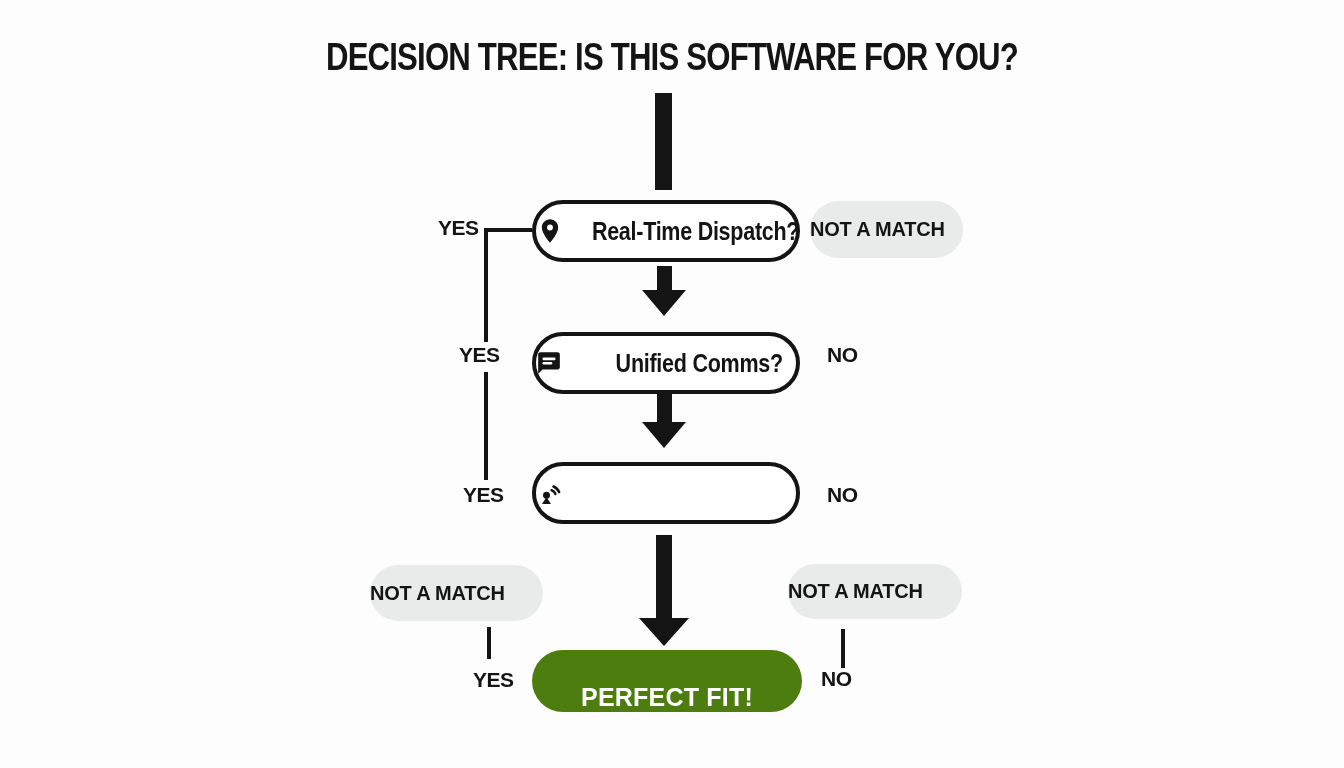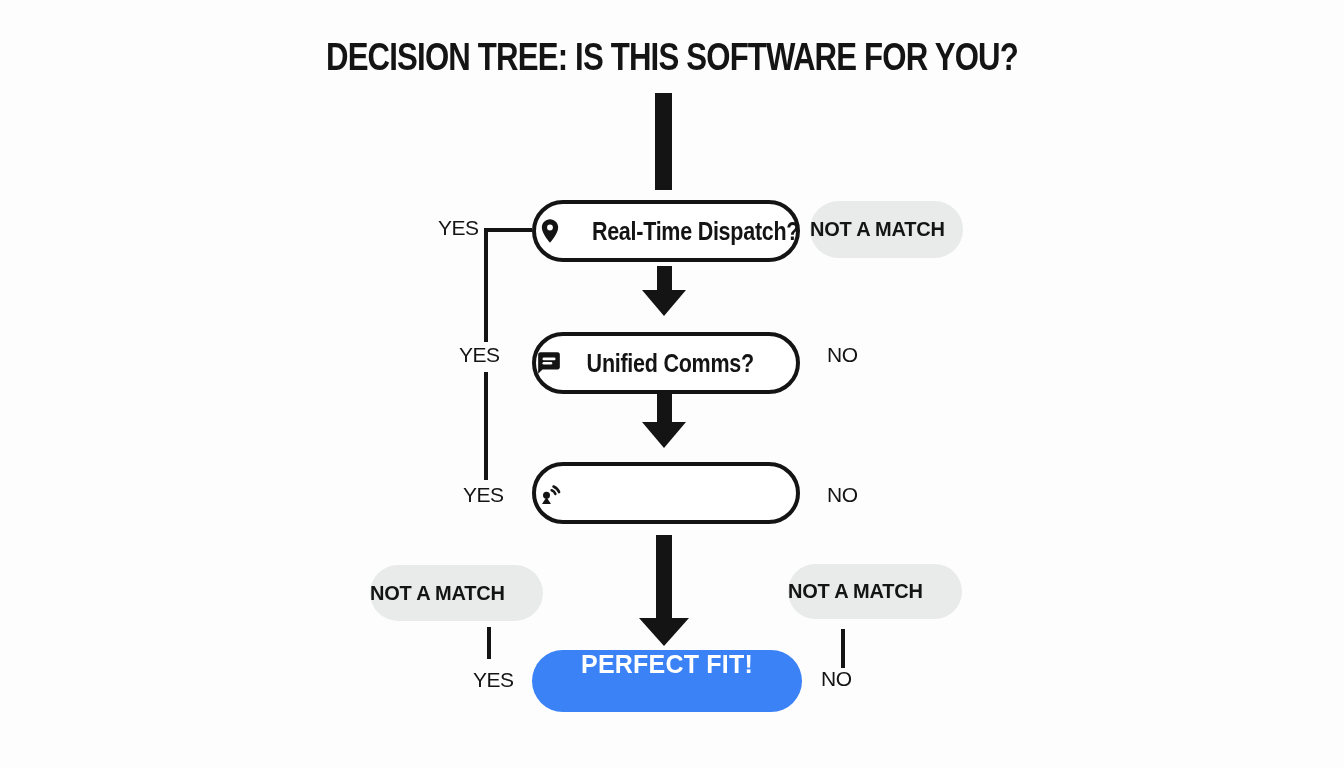--- a/index.html
+++ b/index.html
@@ -14,45 +14,45 @@
     font-size:38px; font-weight:bold; line-height:54px; white-space:nowrap;
   }
   .cond { display:inline-block; transform:scaleX(0.82); transform-origin:center; letter-spacing:-1px; }
   .cond-m { display:inline-block; transform:scaleX(0.86); transform-origin:center; letter-spacing:-0.3px; }
 
   .bar, .vline, .hline { position:absolute; background:#141414; }
 
   .qnode {
     position:absolute; left:532px; width:268px; height:62px;
     background:#ffffff; border:4px solid #141414; border-radius:34px;
-    display:flex; align-items:center; justify-content:flex-start; gap:11px;
+    display:flex; align-items:center; justify-content:space-between; gap:11px;
   }
   .qnode .qlabel { font-size:25px; font-weight:bold; white-space:nowrap; }
   .qnode svg { flex:0 0 auto; }
 
   .gray-pill {
     position:absolute; background:#e9eaea; border-radius:29px;
     display:flex; align-items:center; justify-content:flex-start;
     font-size:20px; font-weight:bold; letter-spacing:-0.2px; white-space:nowrap;
   }
 
   .branch-label {
-    position:absolute; font-size:21px; font-weight:normal; letter-spacing:-0.5px; white-space:nowrap;
+    position:absolute; font-size:21px; font-weight:bold; letter-spacing:-0.5px; white-space:nowrap;
   }
 
   .arrow { position:absolute; display:flex; flex-direction:column; align-items:center; }
   .arrow .stem { width:15px; background:#141414; }
   .arrow .head { width:0; height:0; border-left:22px solid transparent; border-right:22px solid transparent; border-top:26px solid #141414; }
   .arrow.big .stem { width:16px; }
   .arrow.big .head { border-left-width:25px; border-right-width:25px; border-top-width:28px; }
 
   .final-pill {
     position:absolute; left:532px; top:650px; width:270px; height:62px;
-    background:#3b82f6; color:#ffffff; border-radius:31px;
-    display:flex; align-items:flex-start; justify-content:center;
+    background:#4d7c0f; color:#ffffff; border-radius:31px;
+    display:flex; align-items:flex-end; justify-content:center;
     font-size:25px; font-weight:bold; letter-spacing:0.2px; white-space:nowrap;
   }
 </style>
 </head>
 <body>
 
 <div class="canvas">
 
   <div class="title">
     <span class="cond">DECISION TREE: IS THIS SOFTWARE FOR YOU?</span>

